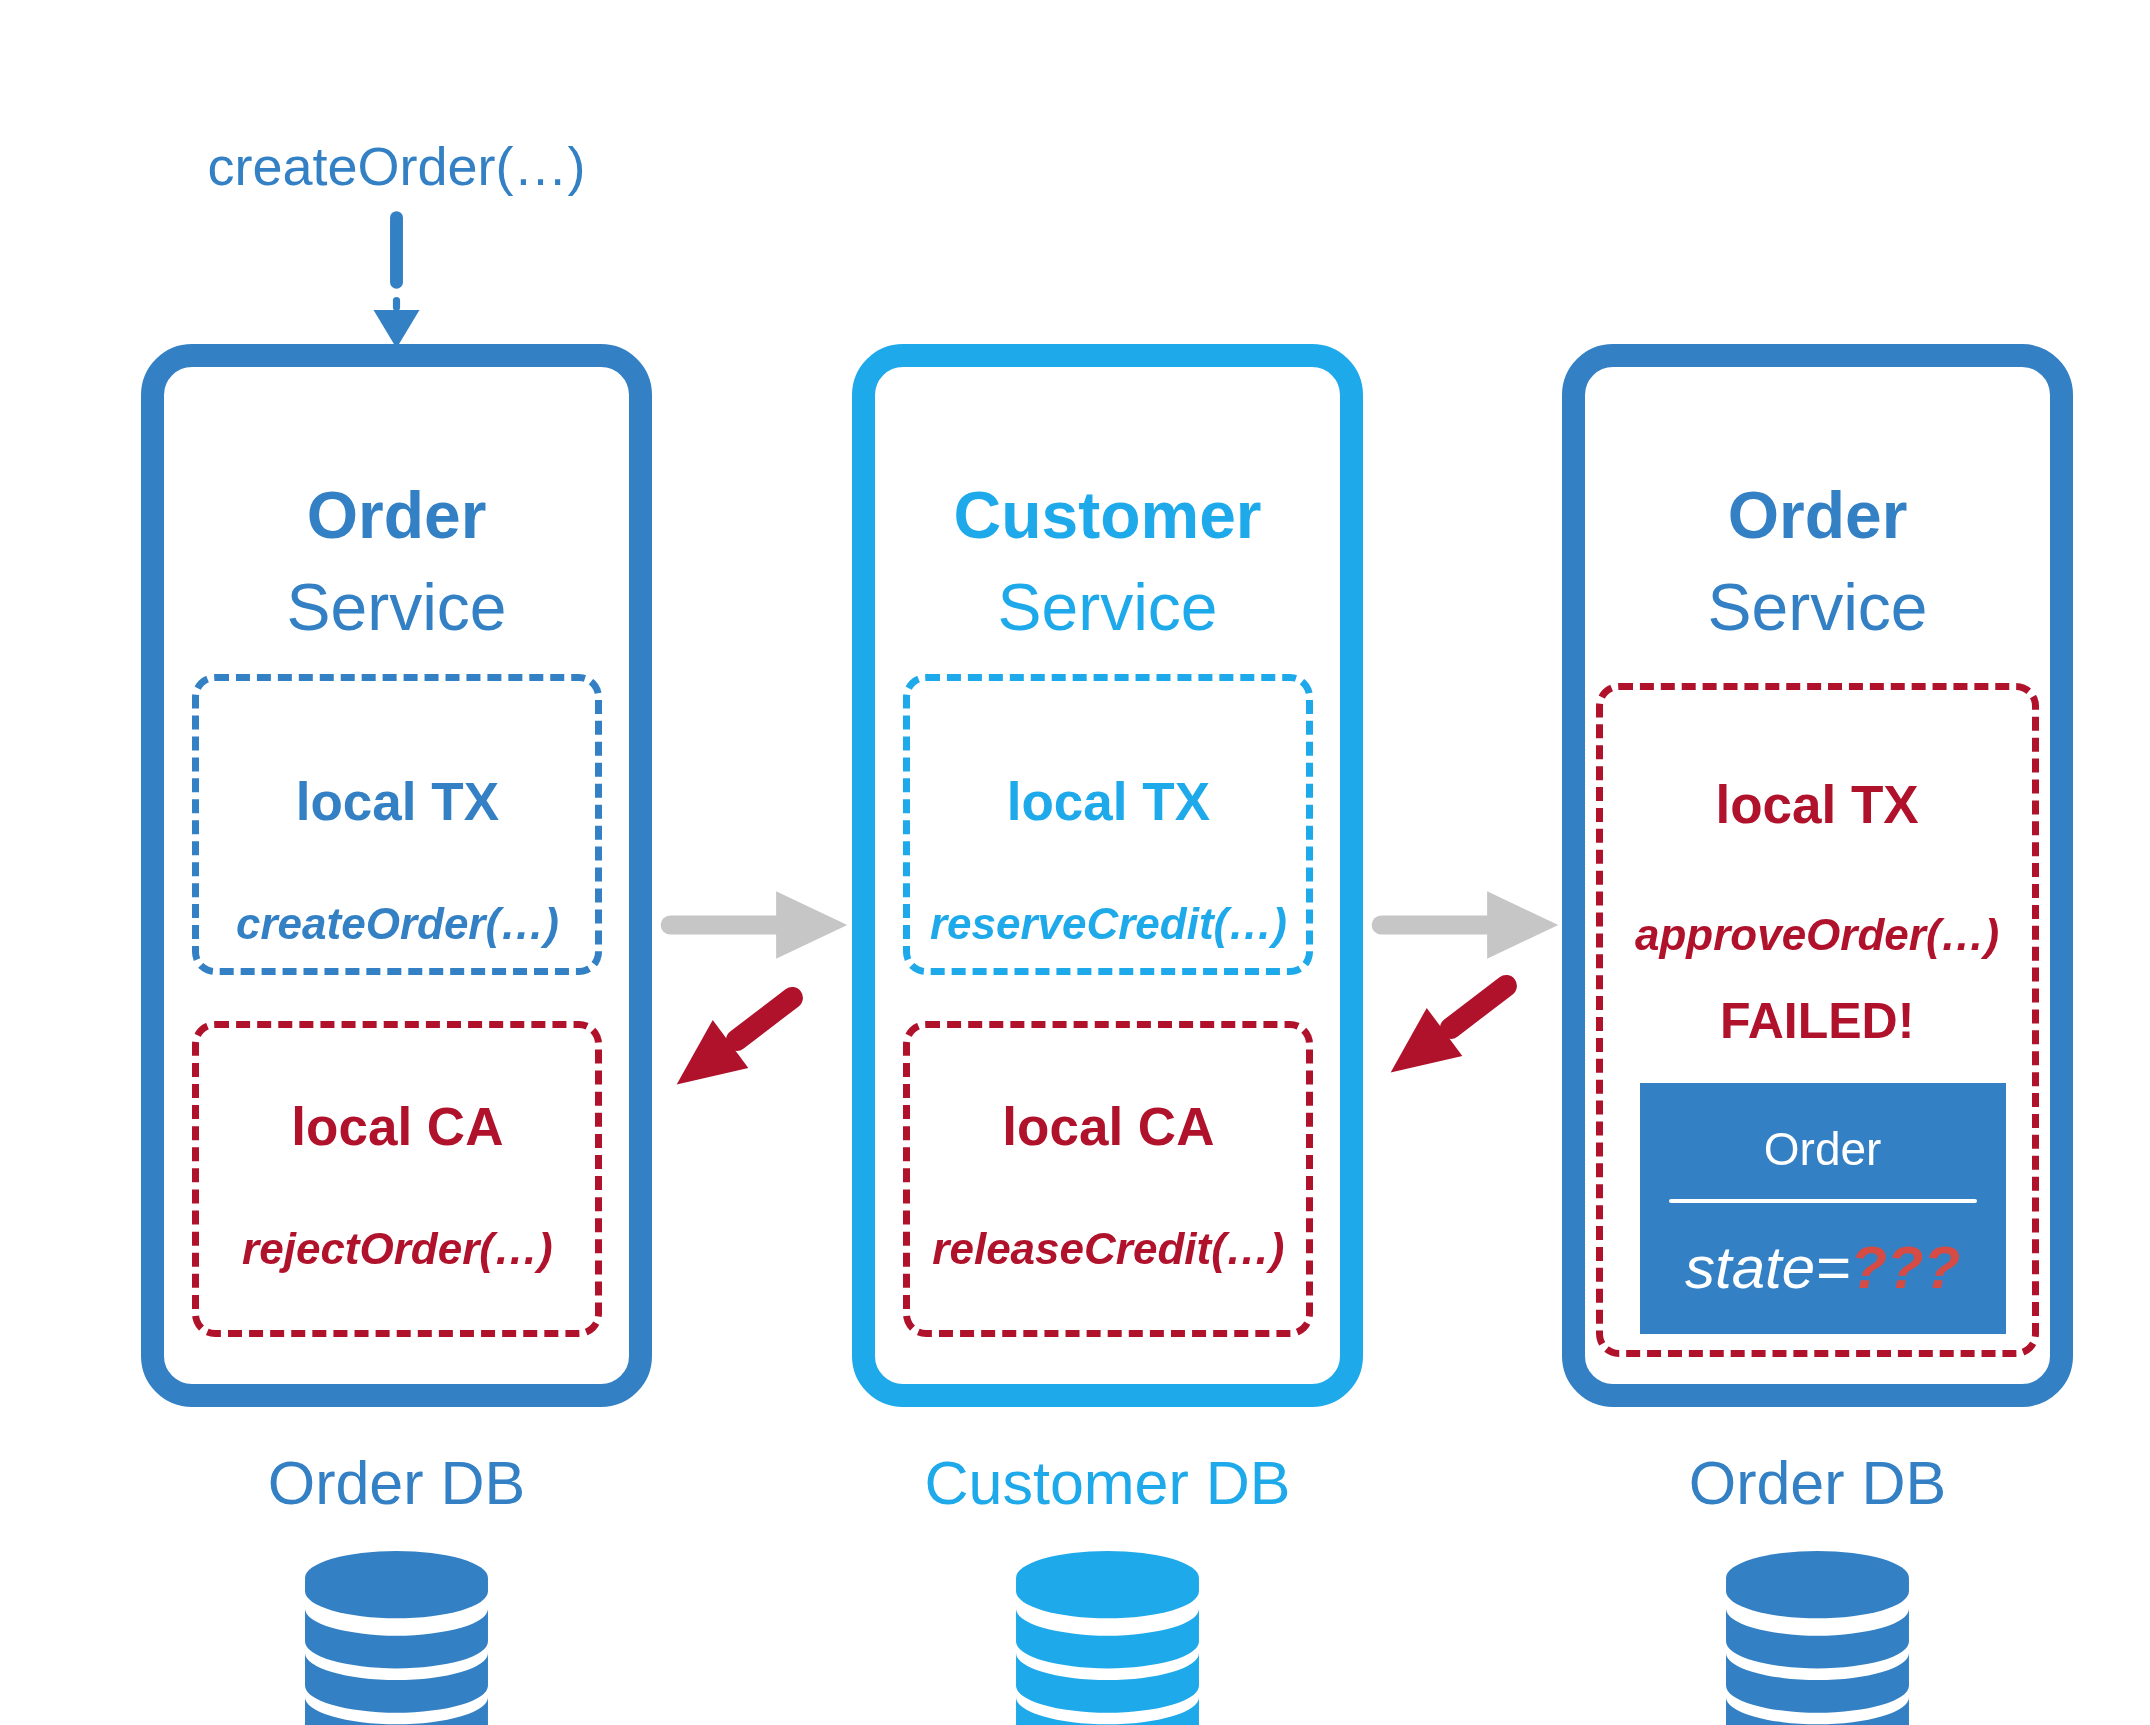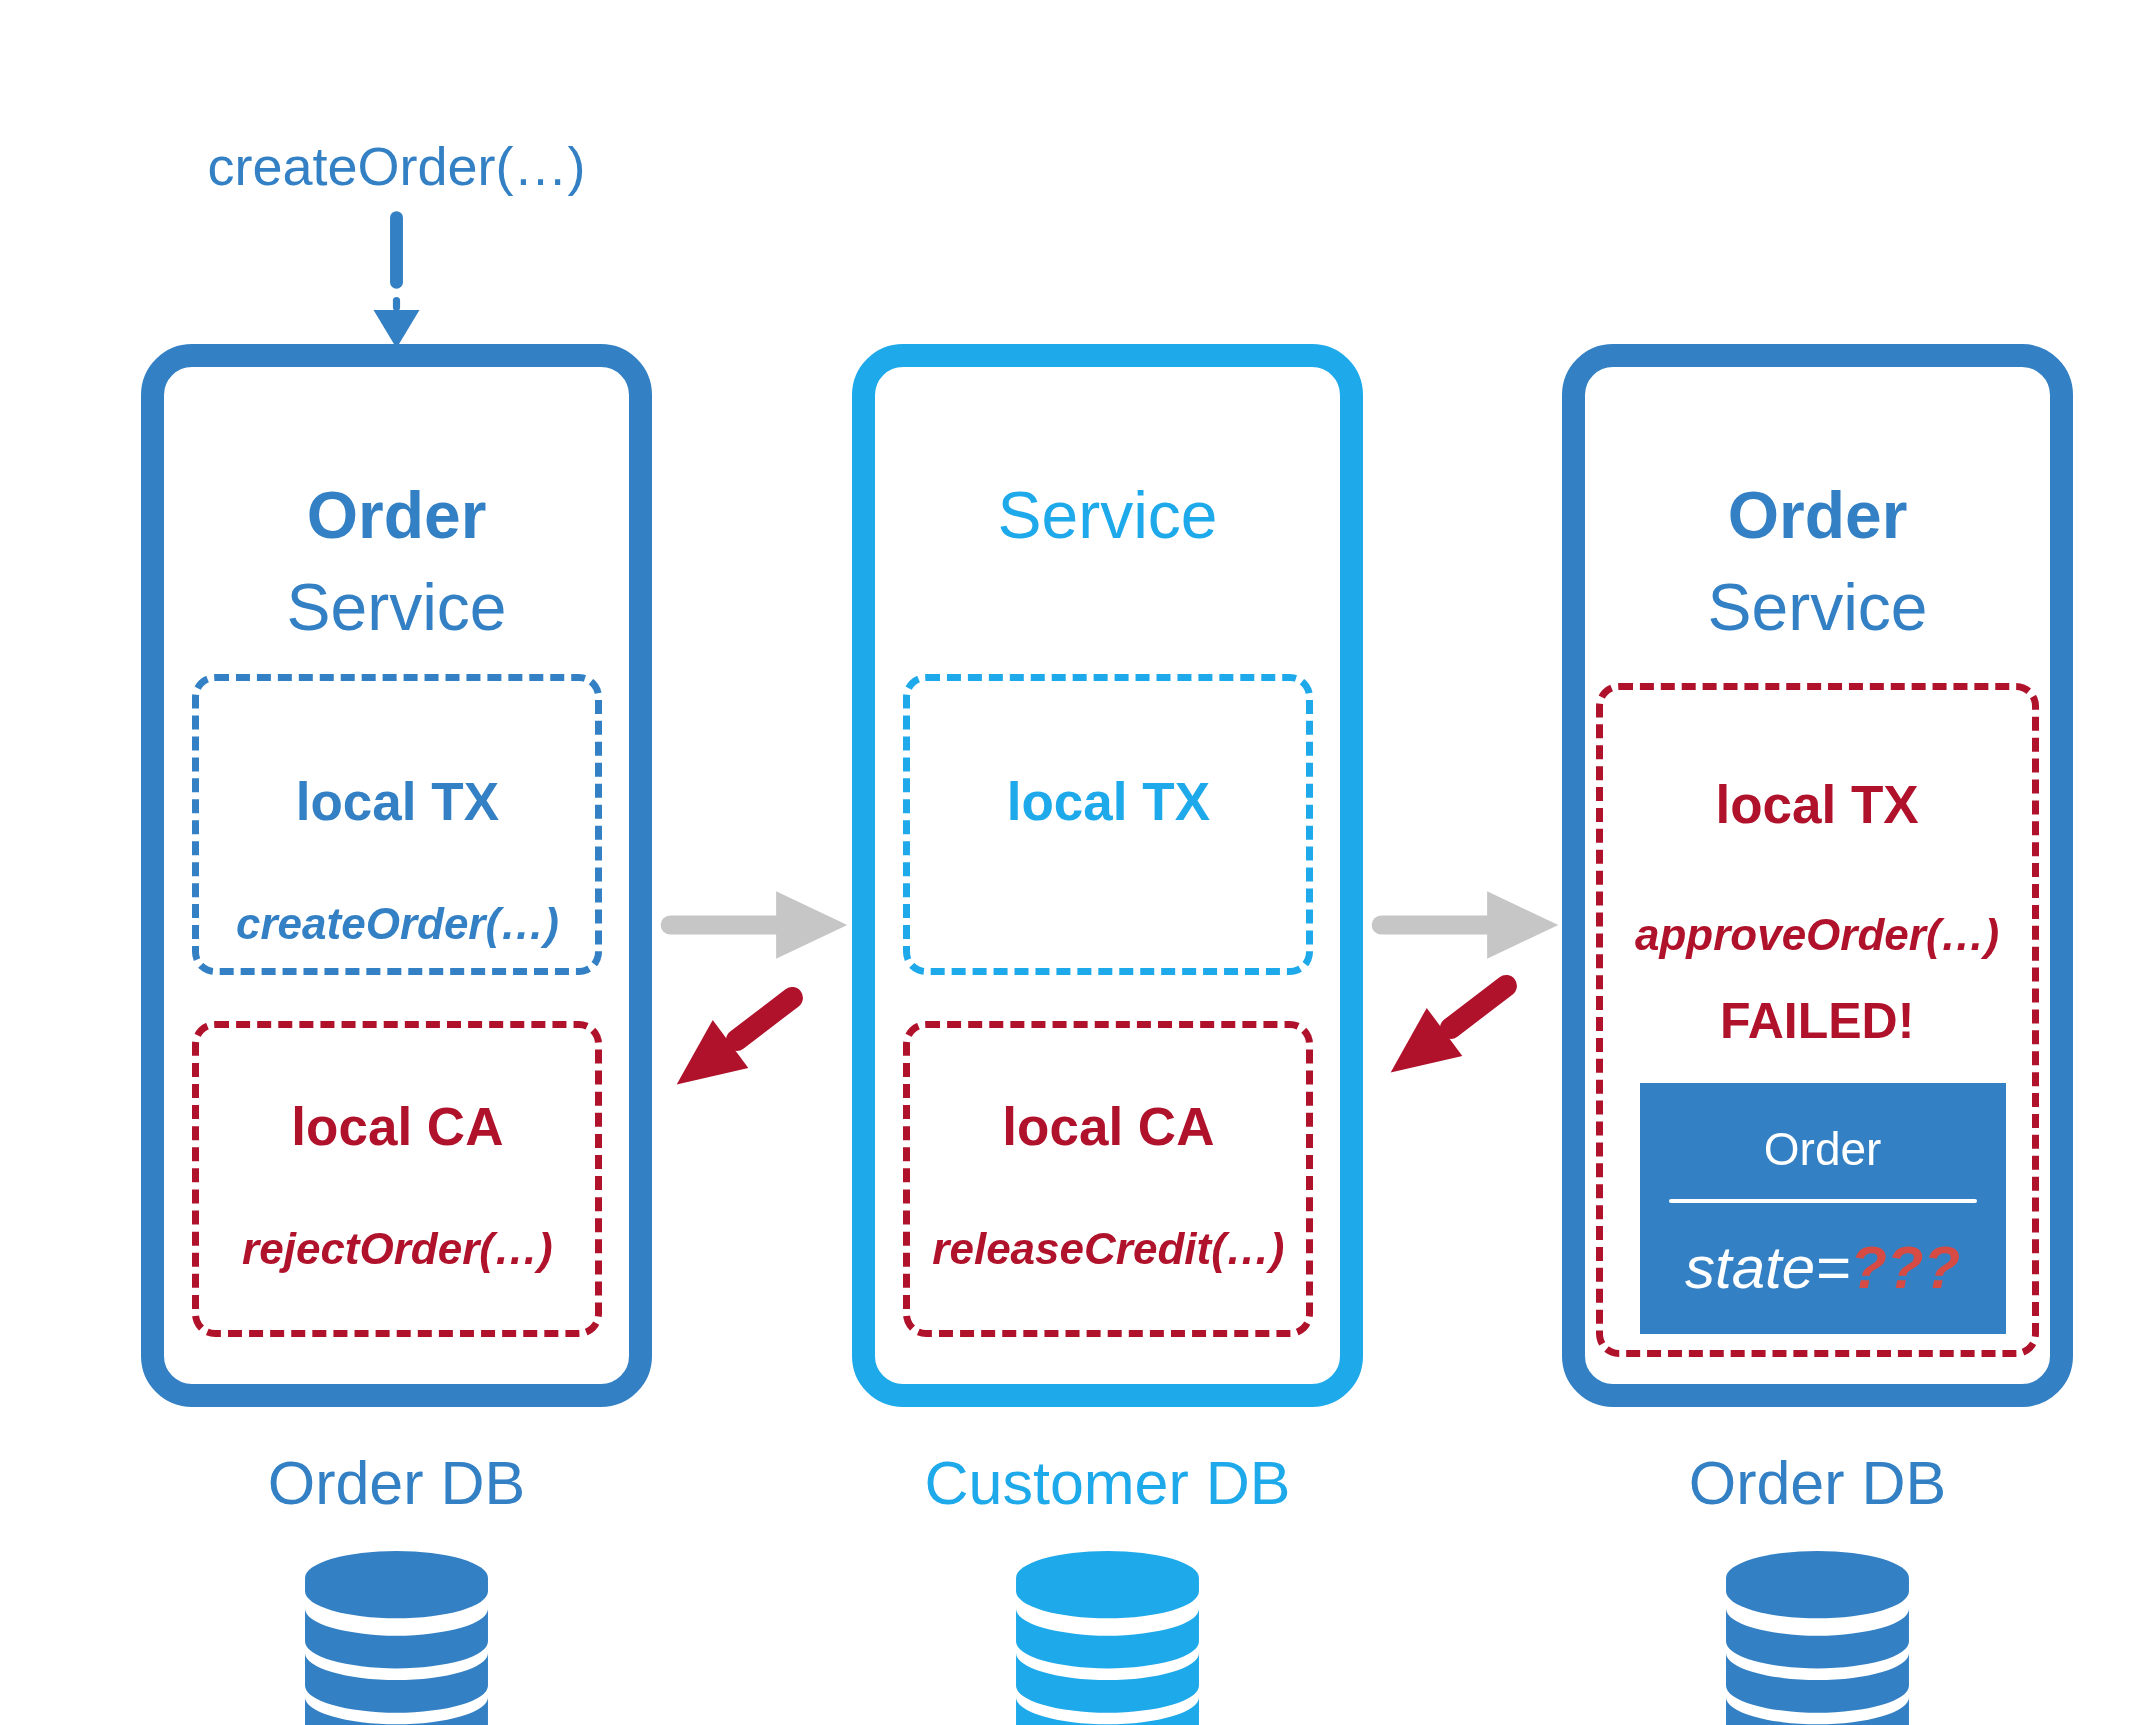--- a/index.html
+++ b/index.html
@@ -82,24 +82,26 @@
       <div class="panel-method">createOrder(…)</div>
     </div>
     <div class="panel ca c-red">
       <div class="panel-title">local CA</div>
       <div class="panel-method">rejectOrder(…)</div>
     </div>
   </section>
 
   <section class="service theme-cyan" style="left:852px">
     <div class="service-title">
+      <div class="t-bold">Customer</div>
       <div>Service</div>
     </div>
     <div class="panel tx c-cyan">
       <div class="panel-title">local TX</div>
+      <div class="panel-method">reserveCredit(…)</div>
     </div>
     <div class="panel ca c-red">
       <div class="panel-title">local CA</div>
       <div class="panel-method">releaseCredit(…)</div>
     </div>
   </section>
 
   <section class="service theme-blue" style="left:1562px">
     <div class="service-title">
       <div class="t-bold">Order</div>

